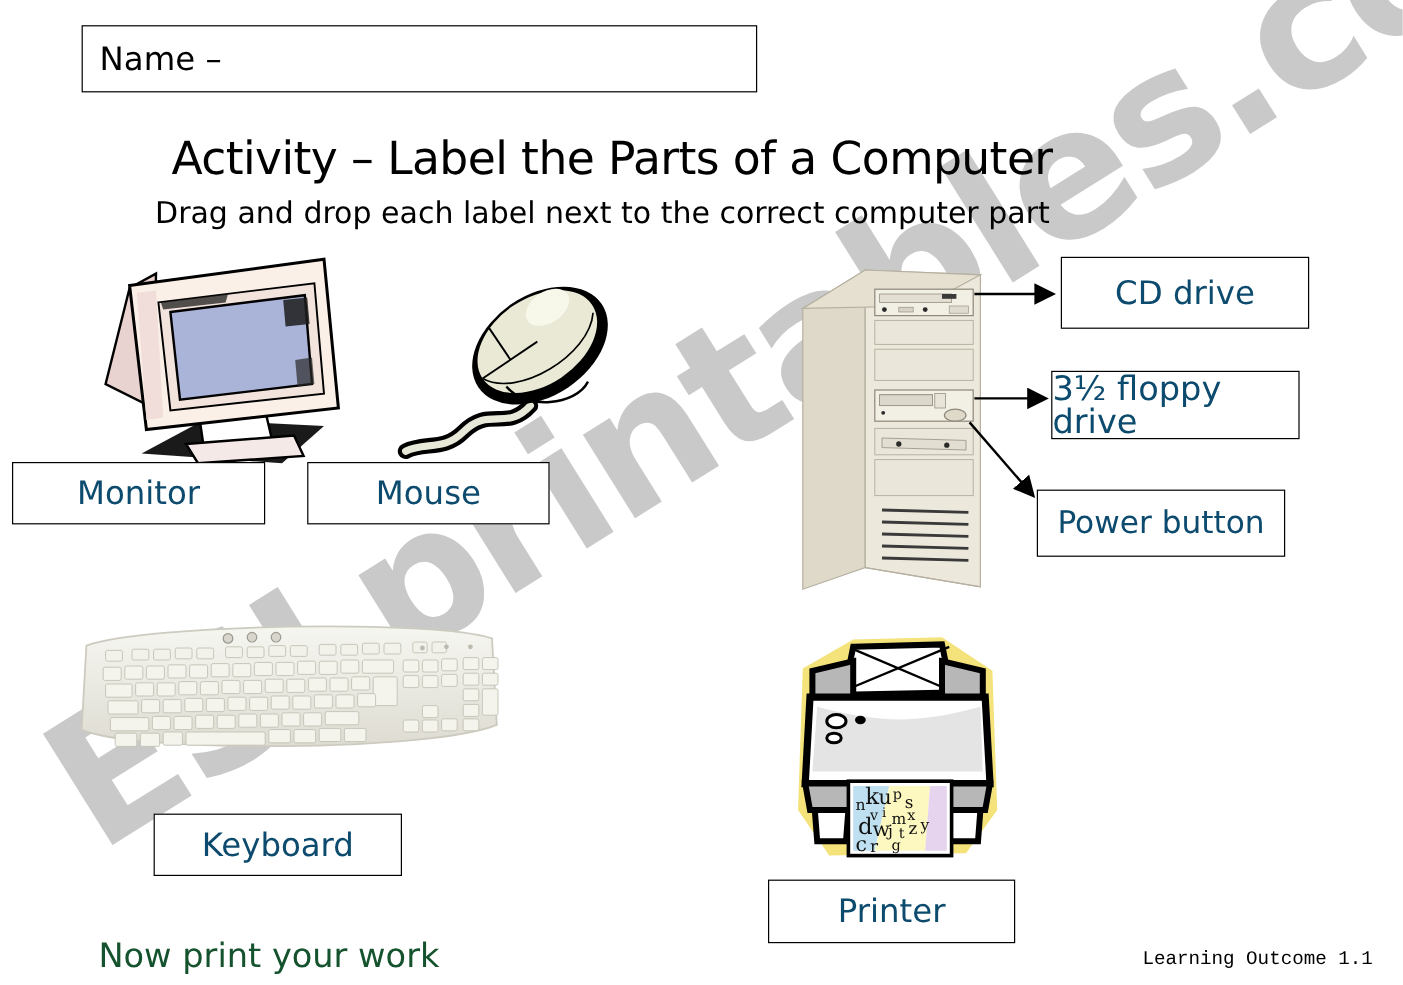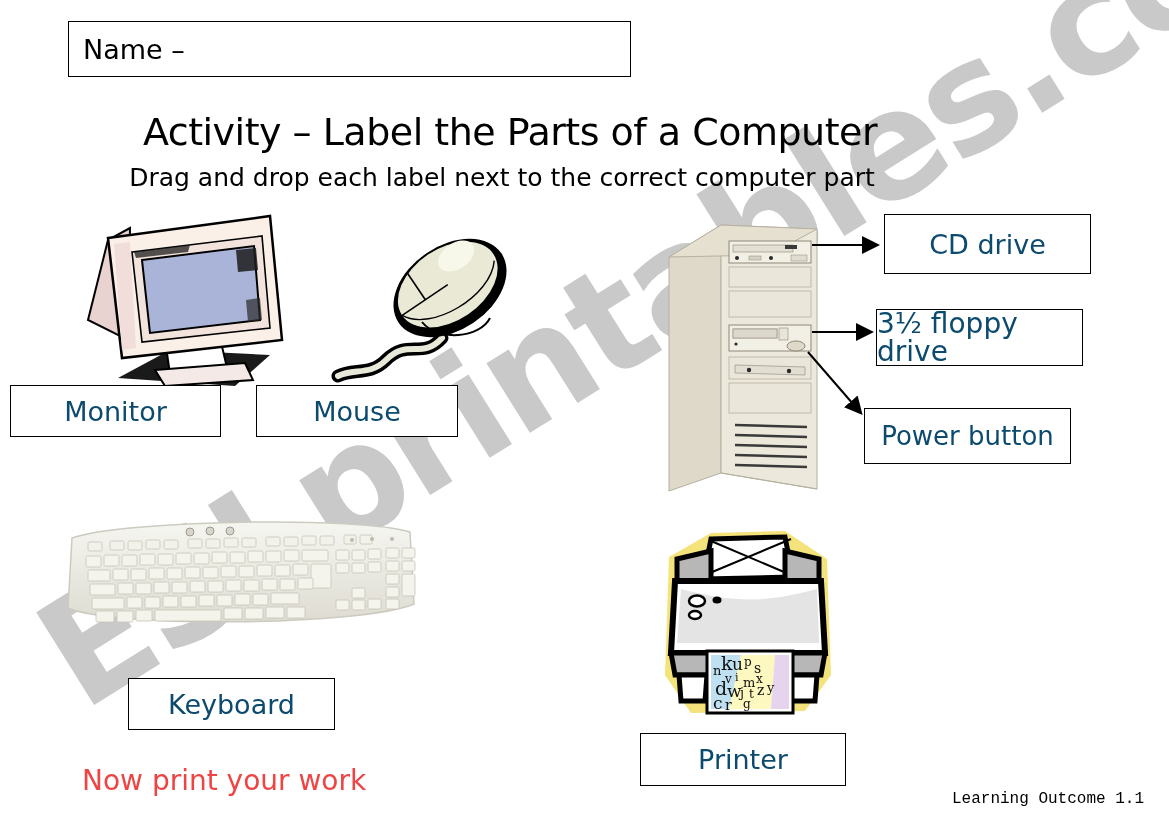--- a/index.html
+++ b/index.html
@@ -87,24 +87,24 @@
     position: absolute;
     left: 0; top: 163px; width: 1004px;
     text-align: center;
     font-size: 25px;
     font-family: "DejaVu Sans", sans-serif;
     color: #000;
     z-index: 20;
   }
   #print-note {
     position: absolute;
-    left: 82px; top: 764px;
+    left: 82px; top: 780px;
     font-size: 28px;
     font-family: "DejaVu Sans", sans-serif;
-    color: #ef4444;
+    color: #14532d;
     z-index: 20;
   }
   #outcome {
     position: absolute;
     left: 952px; top: 790px;
     font-size: 16px;
     font-family: Liberation Mono, monospace;
     color: #000;
     z-index: 20;
   }

